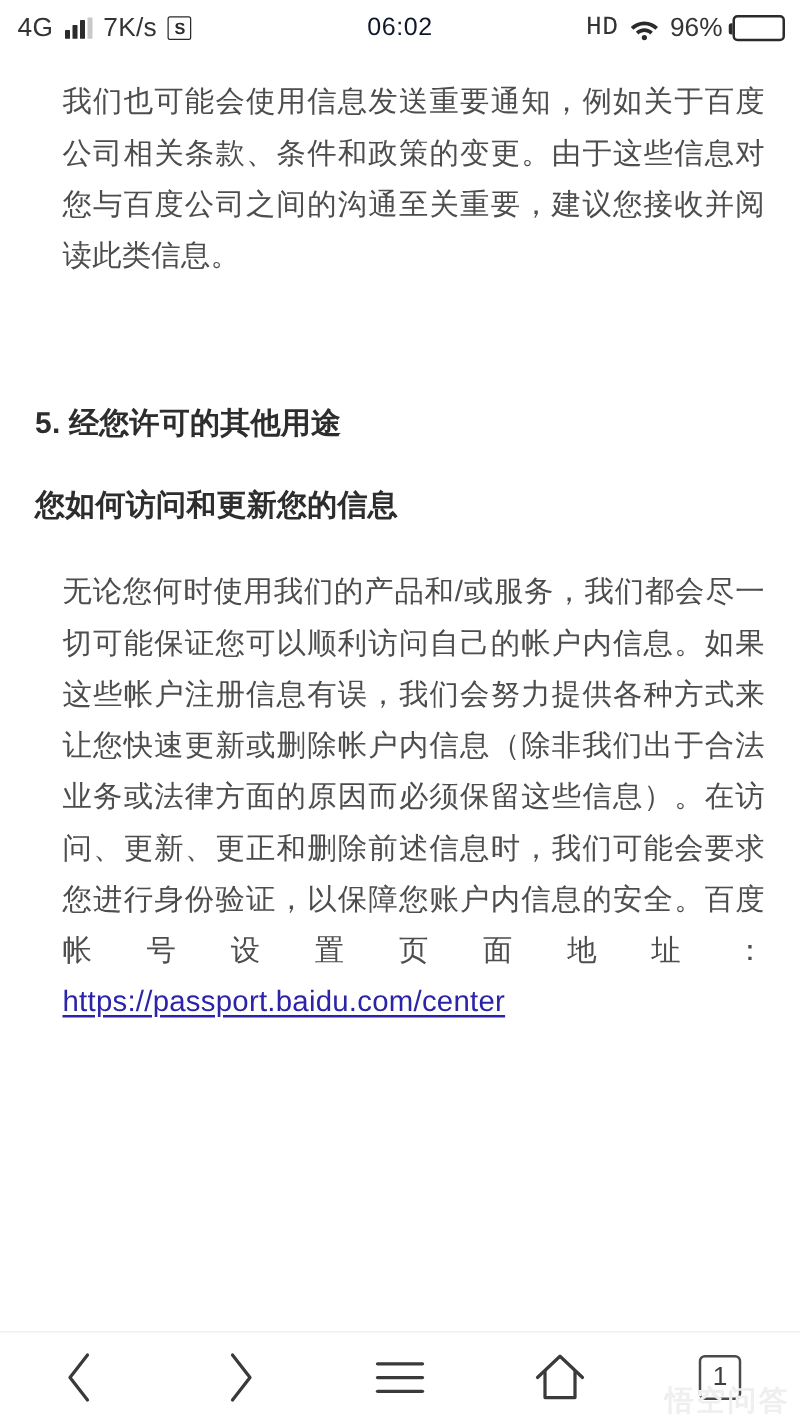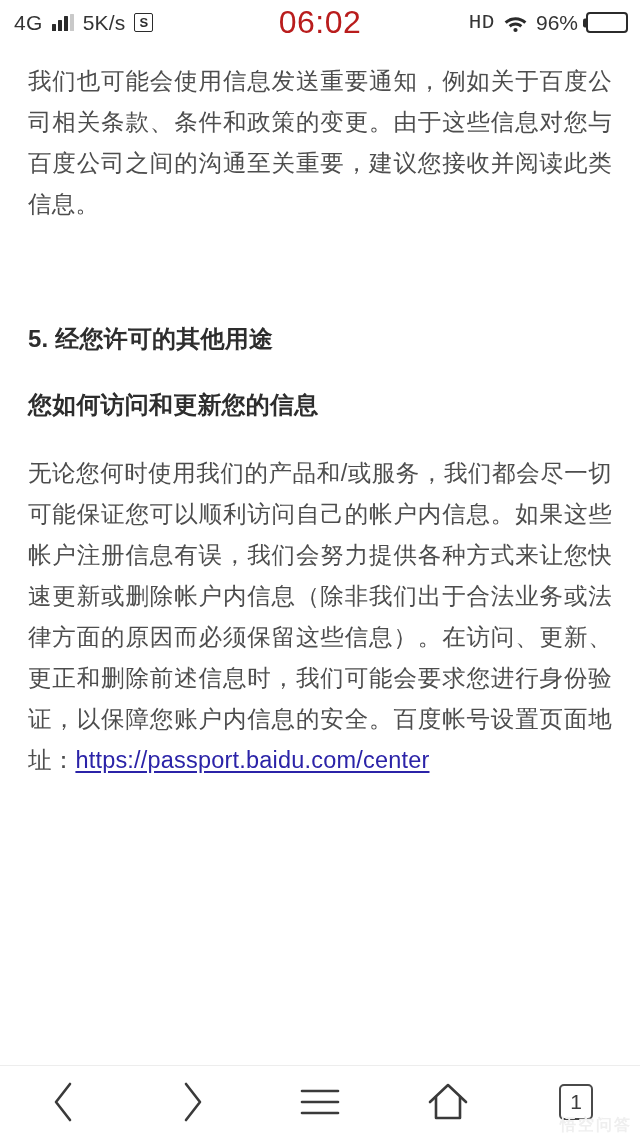--- a/index.html
+++ b/index.html
@@ -50,21 +50,21 @@
   .status-center {
     position: absolute;
     left: 0; right: 0;
     top: 0; height: 45px;
     display: flex;
     align-items: center;
     justify-content: center;
     pointer-events: none;
   }
   .net-label { font-size: 21px; letter-spacing: .3px; color:#343434; }
-  .clock { font-size: 32px; color: #b91c1c; letter-spacing: .5px; }
+  .clock { font-size: 20px; color: #0f172a; letter-spacing: .5px; }
   .speed { font-size: 21px; color: #343434; letter-spacing: .2px; }
   .hd-label { font-size: 21px; color: #343434; letter-spacing: .5px; font-family: Liberation Mono, monospace; }
   .batt-pct { font-size: 21px; color: #343434; text-align: right; }
 
   
   .signal {
     display: inline-flex;
     align-items: flex-end;
     gap: 2px;
     height: 17px;
@@ -121,20 +121,21 @@
     position: relative;
   }
 
   .para {
     font-size: 23.5px;
     line-height: 41px;
     color: #4d4d4d;
     letter-spacing: 0.2px;
     text-align: justify;
     text-justify: inter-character;
+    margin-left: 22px;
   }
 
   .h-sec {
     font-size: 24px;
     line-height: 36px;
     font-weight: 700;
     color: #2d2d2d;
     letter-spacing: 0.2px;
   }
 
@@ -179,21 +180,21 @@
     justify-content: center;
     font-size: 21px;
     color: #3d3d3d;
     font-family: "Liberation Sans", sans-serif;
   }
 
   .watermark {
     position: absolute;
     right: 8px;
     bottom: 2px;
-    font-size: 16px;
+    font-size: 23px;
     color: #efefef;
     letter-spacing: 2px;
     user-select: none;
     pointer-events: none;
     white-space: nowrap;
     font-weight: 700;
   }
 </style>
 </head>
 <body>
@@ -205,21 +206,21 @@
     <div class="status-left">
       <span class="net-label">4G</span>
 
       <span class="signal">
         <i></i>
           <i></i>
           <i></i>
           <i></i>
       </span>
 
-      <span class="speed">5K/s</span>
+      <span class="speed">7K/s</span>
 
       <span class="sbox">S</span>
     </div>
 
     <div class="status-center">
       <span class="clock">06:02</span>
     </div>
 
     <div class="status-right">
       <span class="hd-label">HD</span>

